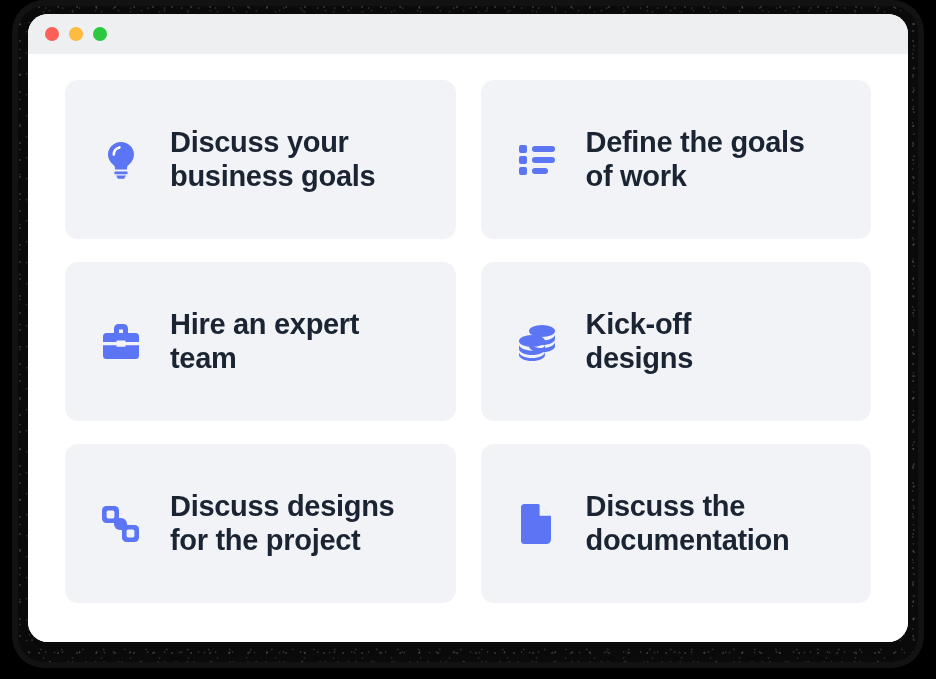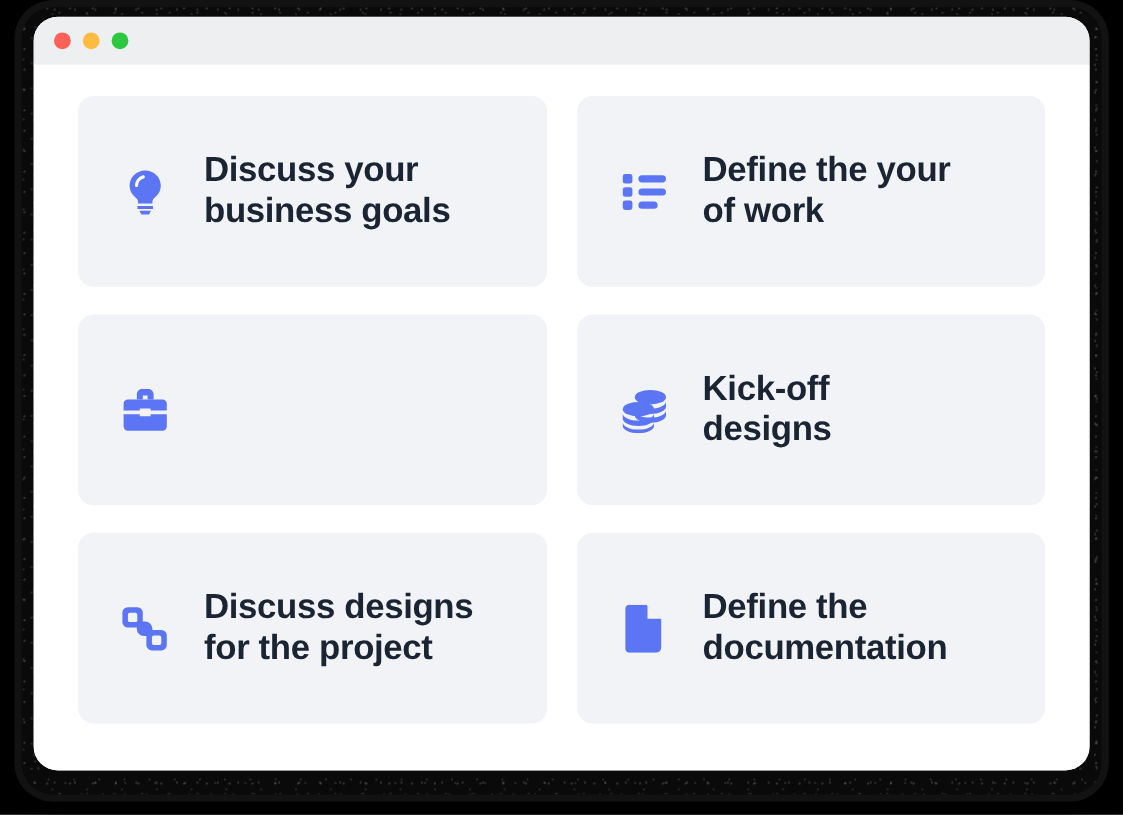--- a/index.html
+++ b/index.html
@@ -142,32 +142,34 @@
         <span class="icon-wrap">
           <svg width="38" height="34" viewBox="0 0 38 34">
             <rect x="1" y="2" width="8" height="8" rx="2" fill="#5b75f5"></rect>
             <rect x="14" y="3" width="23" height="6" rx="3" fill="#5b75f5"></rect>
             <rect x="1" y="13" width="8" height="8" rx="2" fill="#5b75f5"></rect>
             <rect x="14" y="14" width="23" height="6" rx="3" fill="#5b75f5"></rect>
             <rect x="1" y="24" width="8" height="8" rx="2" fill="#5b75f5"></rect>
             <rect x="14" y="25" width="16" height="6" rx="3" fill="#5b75f5"></rect>
           </svg>
         </span>
-        <div class="card-label">Define the your
+        <div class="card-label">Define the goals
 of work</div>
       </div>
 
       <div class="card">
         <span class="icon-wrap">
           <svg width="40" height="36" viewBox="0 0 40 36">
             <path d="M13 4.5A4.5 4.5 0 0 1 17.5 0h5A4.5 4.5 0 0 1 27 4.5V9h-5V5.6h-4V9h-5V4.5z" fill="#5b75f5"></path>
             <path d="M2 12.5A3.5 3.5 0 0 1 5.5 9h29a3.5 3.5 0 0 1 3.5 3.5V18H24.5v-1.6h-9V18H2v-5.5z" fill="#5b75f5"></path>
             <path d="M2 21.2h13.5v1.6h9v-1.6H38v10.3a3.5 3.5 0 0 1-3.5 3.5h-29A3.5 3.5 0 0 1 2 31.5V21.2z" fill="#5b75f5"></path>
           </svg>
         </span>
+        <div class="card-label">Hire an expert
+team</div>
       </div>
 
       <div class="card">
         <span class="icon-wrap">
           <svg width="40" height="38" viewBox="0 0 40 38">
             <g fill="#5b75f5">
               <ellipse cx="25" cy="8" rx="13" ry="6"></ellipse>
               <path d="M12 11.5c0 3.3 5.8 6 13 6s13-2.7 13-6v4.5c0 3.3-5.8 6-13 6s-13-2.7-13-6v-4.5z"></path>
               <path d="M12 19c0 3.3 5.8 6 13 6s13-2.7 13-6v4.3c0 3.3-5.8 6-13 6s-13-2.7-13-6V19z"></path>
             </g>
@@ -196,19 +198,19 @@
 for the project</div>
       </div>
 
       <div class="card">
         <span class="icon-wrap">
           <svg width="32" height="40" viewBox="0 0 32 40">
             <path d="M3.5 0h14.1L30 12.2v23.3A4.5 4.5 0 0 1 25.5 40h-22A3.5 3.5 0 0 1 0 36.5v-33A3.5 3.5 0 0 1 3.5 0z" fill="#5b75f5"></path>
             <path d="M18.6 0.6 30 11.7h-11.4V0.6z" fill="#f1f3f6"></path>
           </svg>
         </span>
-        <div class="card-label">Define the
+        <div class="card-label">Discuss the
 documentation</div>
       </div>
 
     </div>
   </div>
 </div>
 
 </body></html>

